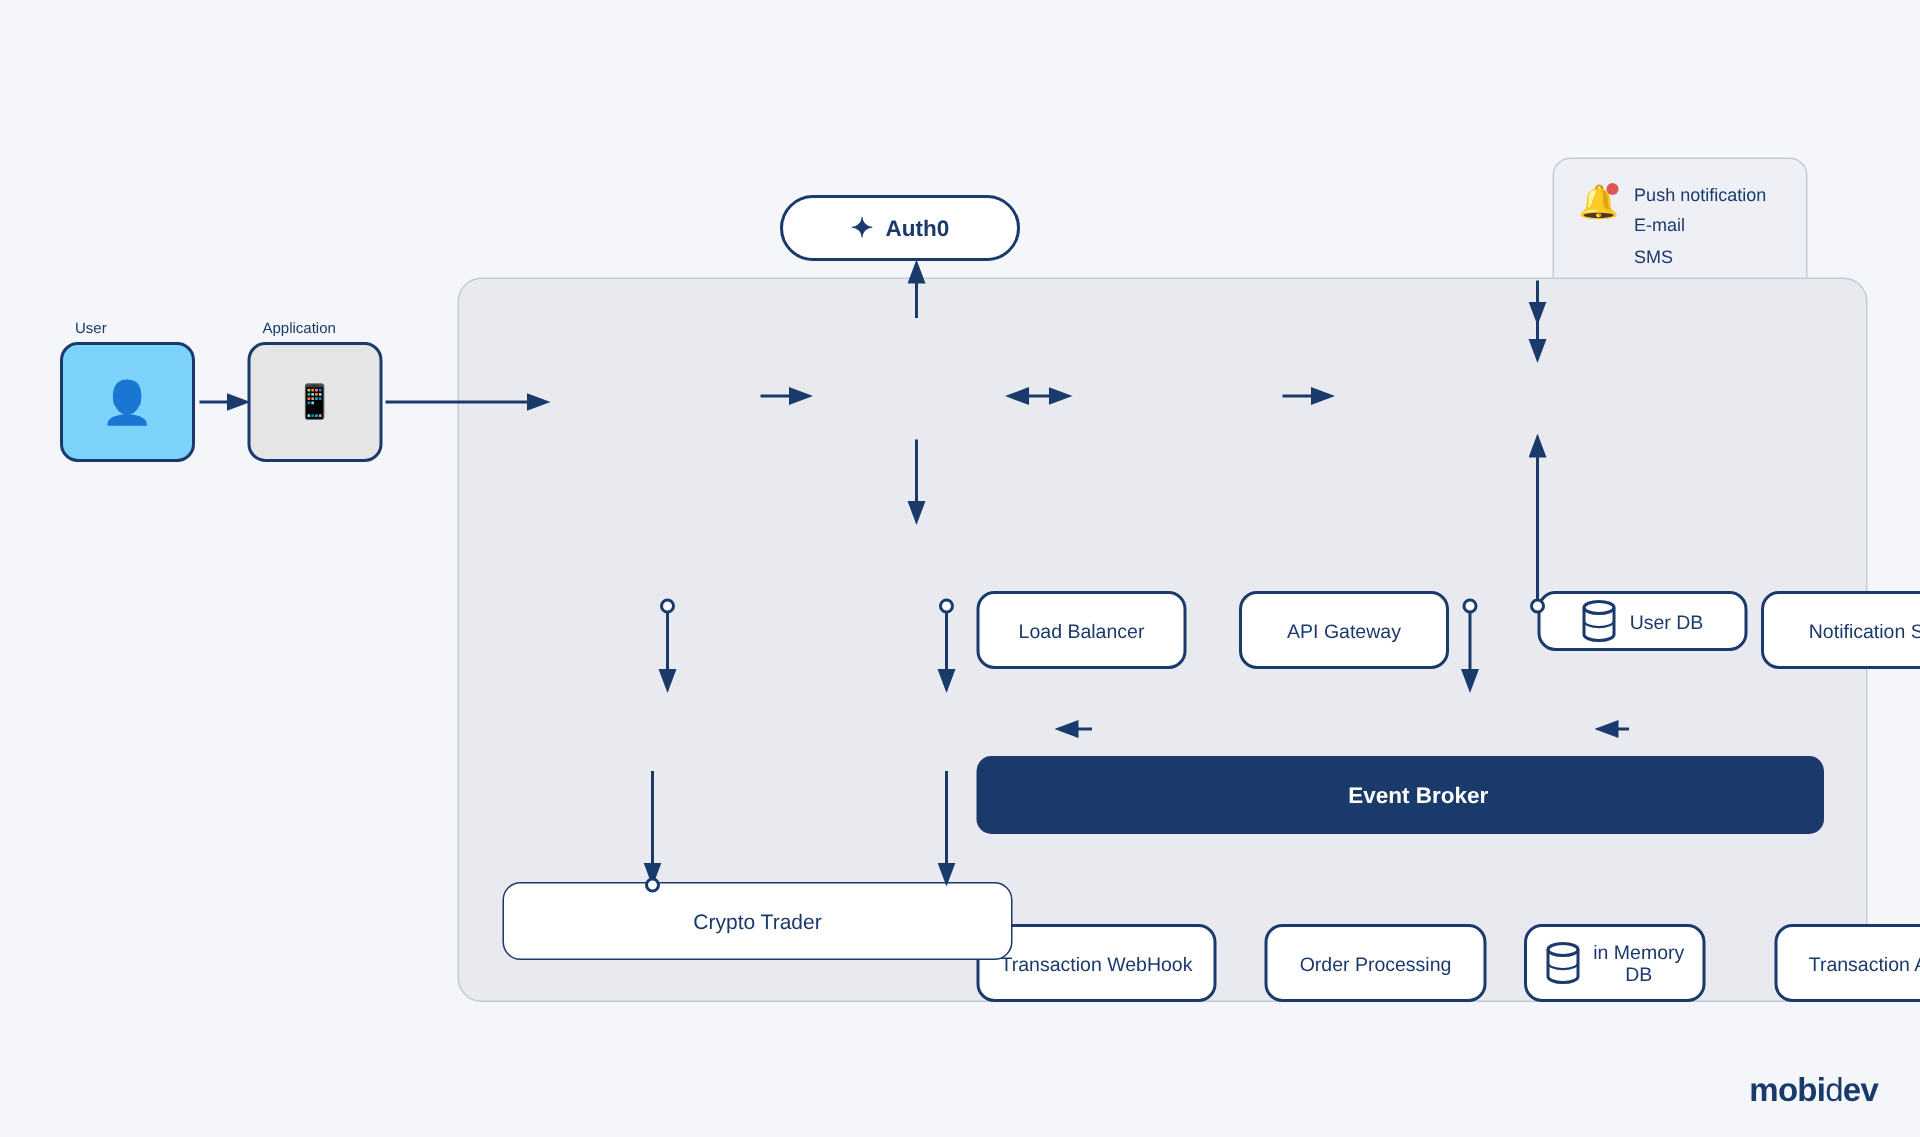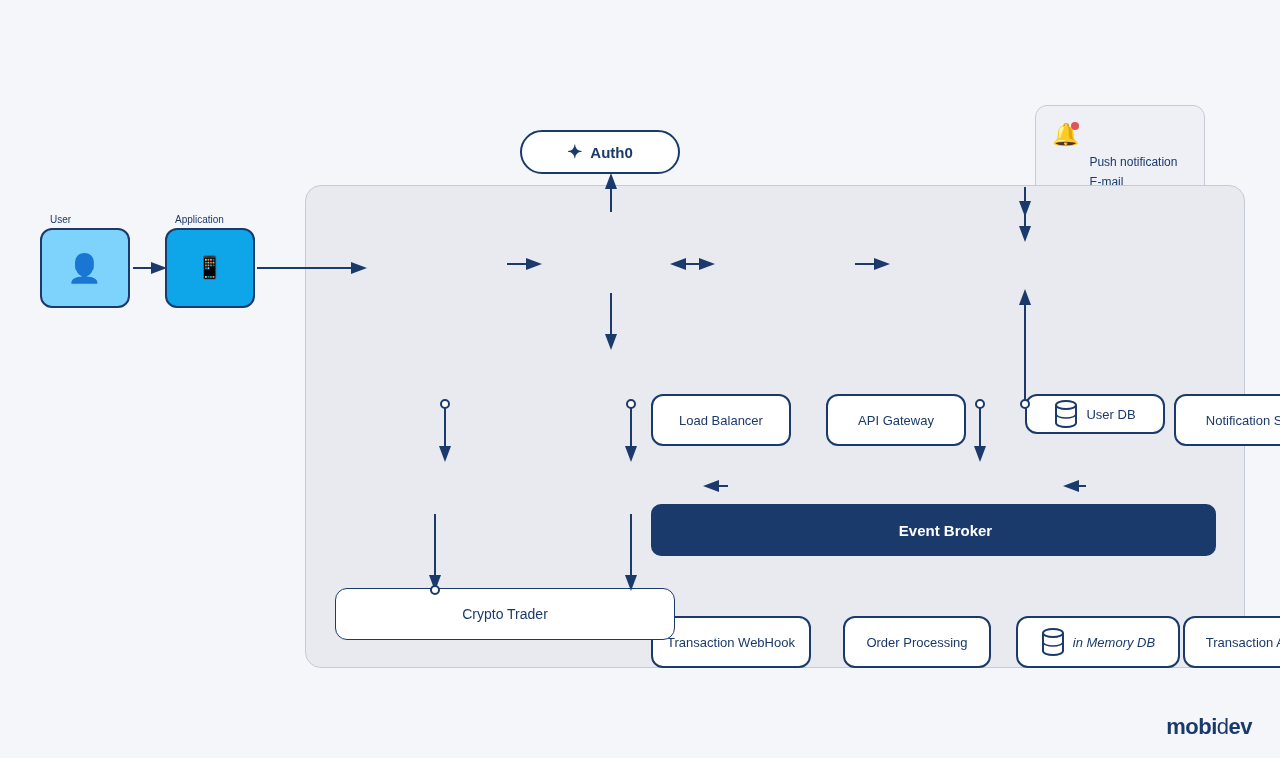--- a/index.html
+++ b/index.html
@@ -75,21 +75,21 @@
 
     
     .app-box {
       position: absolute;
       top: 198px;
       left: 145px;
       width: 90px;
       height: 80px;
       border: 2px solid #1a3a6b;
       border-radius: 12px;
-      background: #0ea5e9;
+      background: #e5e5e5;
       display: flex;
       flex-direction: column;
       align-items: center;
       justify-content: center;
     }
 
     
     .auth0-box {
       position: absolute;
       top: 100px;
@@ -135,21 +135,20 @@
       right: 0;
       width: 8px;
       height: 8px;
       background: #e05555;
       border-radius: 50%;
     }
     .notif-info-box .info-text {
       font-size: 12px;
       color: #1a3a6b;
       line-height: 1.7;
-      margin-top: 32px;
     }
 
     
     .event-broker {
       position: absolute;
       top: 318px;
       left: 345px;
       right: 28px;
       height: 52px;
       background: #1a3a6b;
@@ -215,23 +214,22 @@
       left: 537px;
       width: 148px;
       height: 52px;
     }
 
     
     .in-memory-db-box {
       position: absolute;
       top: 430px;
       left: 710px;
-      width: 164px;
-      height: 52px;
-      font-style: italic;
+      width: 121px;
+      height: 52px;
     }
 
     
     .txn-analytics-box {
       position: absolute;
       top: 430px;
       left: 877px;
       width: 168px;
       height: 52px;
     }

